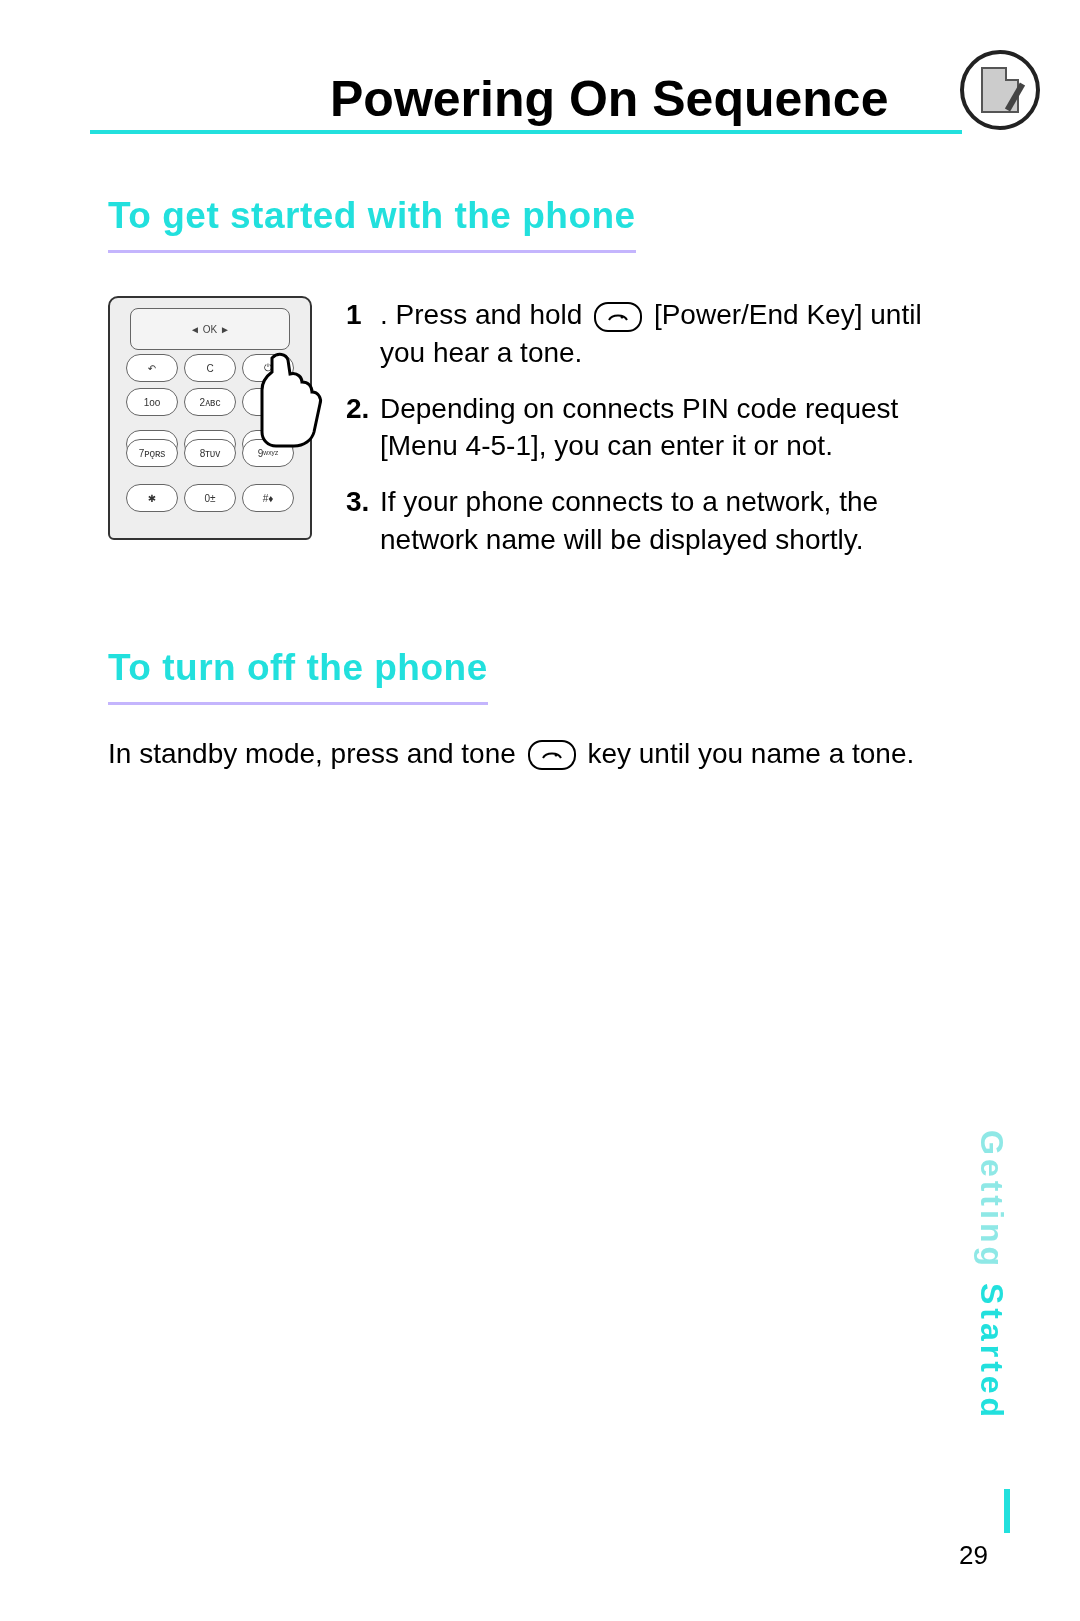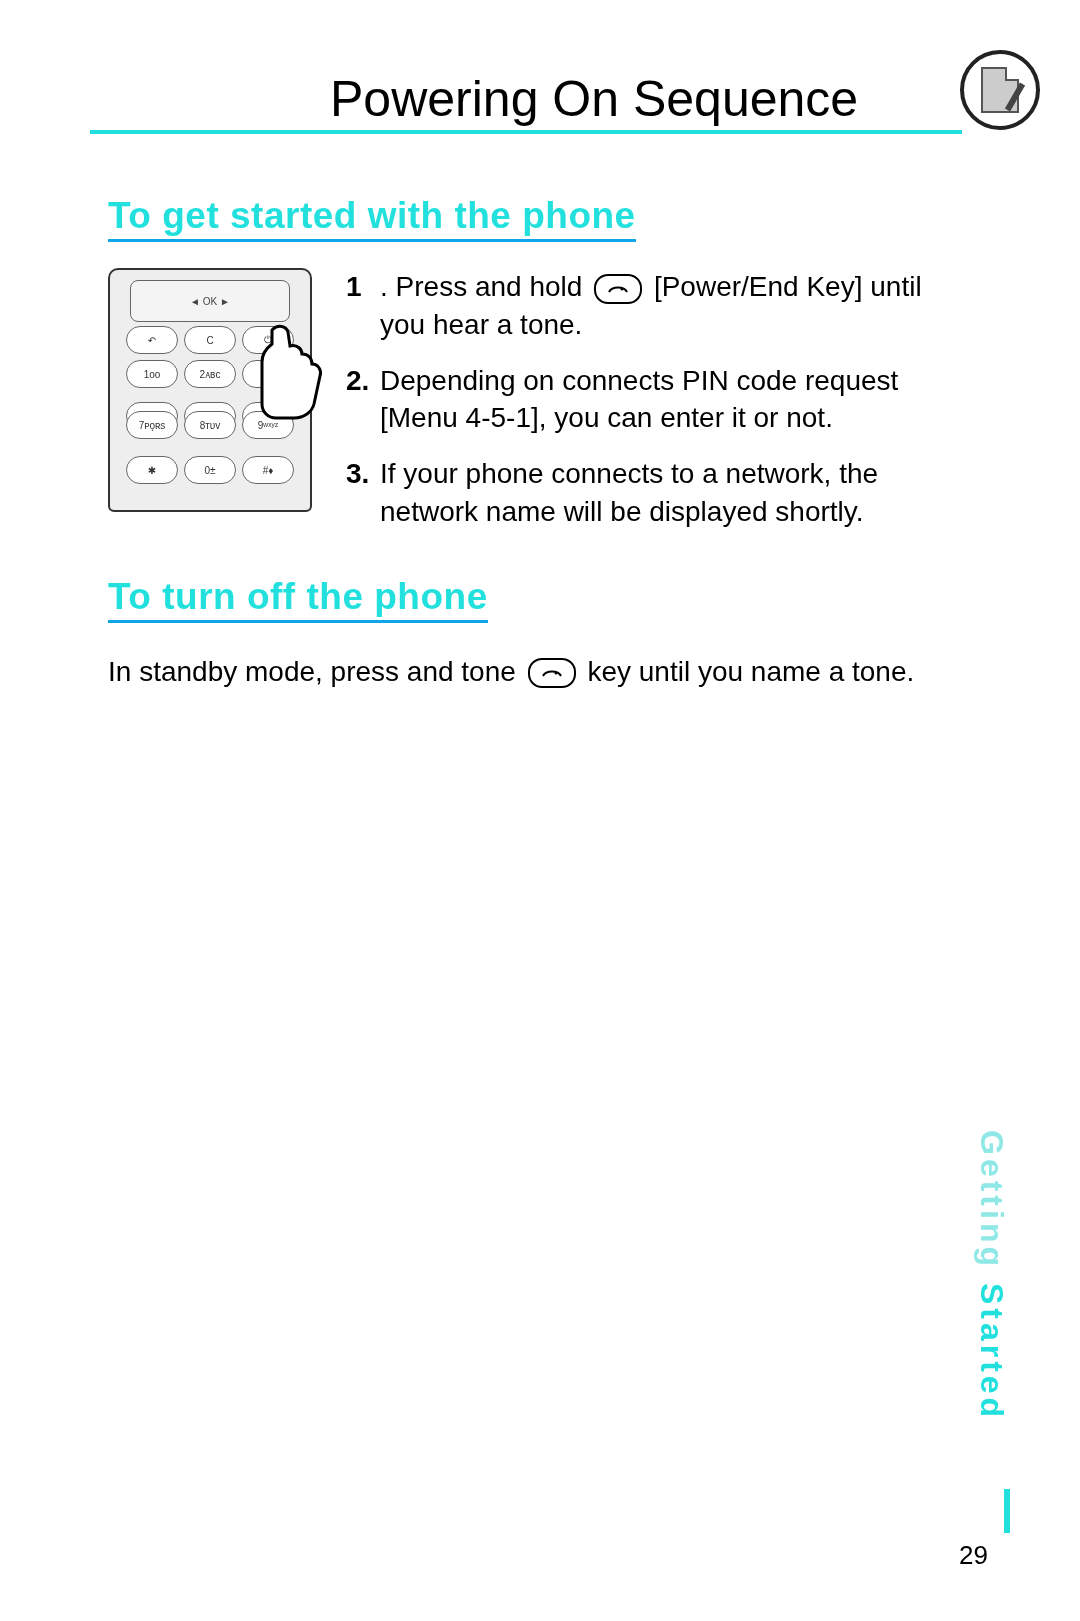--- a/index.html
+++ b/index.html
@@ -1,41 +1,41 @@
 <!DOCTYPE html>
 <html><head>
 <meta charset="utf-8">
 <style>
   html,body{margin:0;padding:0;width:1080px;height:1621px;background:#fff;font-family:Arial,Helvetica,sans-serif;color:#000;position:relative}
   .page{position:relative;width:1080px;height:1621px;overflow:hidden}
   .header-rule{position:absolute;top:130px;left:90px;width:872px;height:4px;background:#22e0dd}
-  .page-title{position:absolute;top:70px;left:330px;font-size:50px;font-weight:400}
+  .page-title{position:absolute;top:70px;left:330px;font-size:50px;font-weight:700}
   .corner-icon{position:absolute;top:50px;right:40px;width:80px;height:80px;border:4px solid #222;border-radius:50%;display:flex;align-items:center;justify-content:center;box-sizing:border-box}
   .corner-icon .doc{width:34px;height:42px;background:#ccc;border:2px solid #555;position:relative}
   .corner-icon .doc:before{content:"";position:absolute;right:-2px;top:-2px;width:12px;height:12px;background:#fff;border-left:2px solid #555;border-bottom:2px solid #555}
   .corner-icon .pen{position:absolute;right:18px;top:28px;width:6px;height:30px;background:#444;transform:rotate(30deg)}
   .content{position:absolute;top:195px;left:108px;width:860px}
-  .section-h{color:#22e0dd;font-size:37px;font-weight:700;letter-spacing:0.5px;border-bottom:3px solid #0ea5e9;display:inline-block;padding-bottom:2px;margin-bottom:16px}
-  .row1{display:flex;gap:34px;margin-top:10px}
+  .section-h{color:#22e0dd;font-size:37px;font-weight:700;letter-spacing:0.5px;border-bottom:3px solid #c4b5fd;display:inline-block;padding-bottom:13px;margin-bottom:16px}
+  .row1{display:flex;gap:34px;margin-top:27px}
   .phone-illus{width:200px;height:240px;border:2px solid #333;border-radius:10px 10px 6px 6px;background:#eee;position:relative;flex:0 0 auto}
   .phone-illus .nav{position:absolute;top:10px;left:20px;right:20px;height:40px;border:1px solid #666;border-radius:8px;background:#f4f4f4;display:flex;align-items:center;justify-content:center;font-size:10px;color:#444}
   .phone-illus .row{position:absolute;left:16px;right:16px;display:flex;justify-content:space-between;gap:6px}
   .phone-illus .k{flex:1;height:26px;border:1px solid #666;border-radius:14px;background:#fff;font-size:10px;display:flex;align-items:center;justify-content:center;color:#333}
   .phone-illus .toprow{top:56px}
   .phone-illus .r1{top:90px}.phone-illus .r2{top:132px}.phone-illus .r3{top:141px}.phone-illus .r4{top:186px}
   .phone-illus .finger{position:absolute;right:-24px;top:52px;width:82px;height:100px}
   .phone-illus .finger svg{width:100%;height:100%}
   .list{flex:1;font-size:28px;line-height:1.35}
   .item{display:flex;margin-bottom:18px}
   .num{width:34px;flex:0 0 auto;font-weight:700}
   .txt{flex:1}
   .txt b{font-weight:400}
   .keycap{display:inline-flex;align-items:center;justify-content:center;width:44px;height:26px;border:2px solid #000;border-radius:14px;vertical-align:middle;position:relative;margin:0 4px}
   .keycap svg{width:24px;height:16px}
-  .section2{margin-top:27px}
+  .section2{margin-top:70px}
   .section2 p{font-size:28px;margin:14px 0 0 0;line-height:1.35}
   .side-tab{position:absolute;right:70px;top:1130px;writing-mode:vertical-rl;font-size:32px;font-weight:700;letter-spacing:4px}
   .side-tab .g{color:#8fe8e6}
   .side-tab .s{color:#22e0dd}
   .footer-rule{position:absolute;bottom:88px;right:70px;width:6px;height:44px;background:#22e0dd}
   .page-num{position:absolute;bottom:50px;right:92px;font-size:26px}
 </style>
 </head>
 <body>
 

